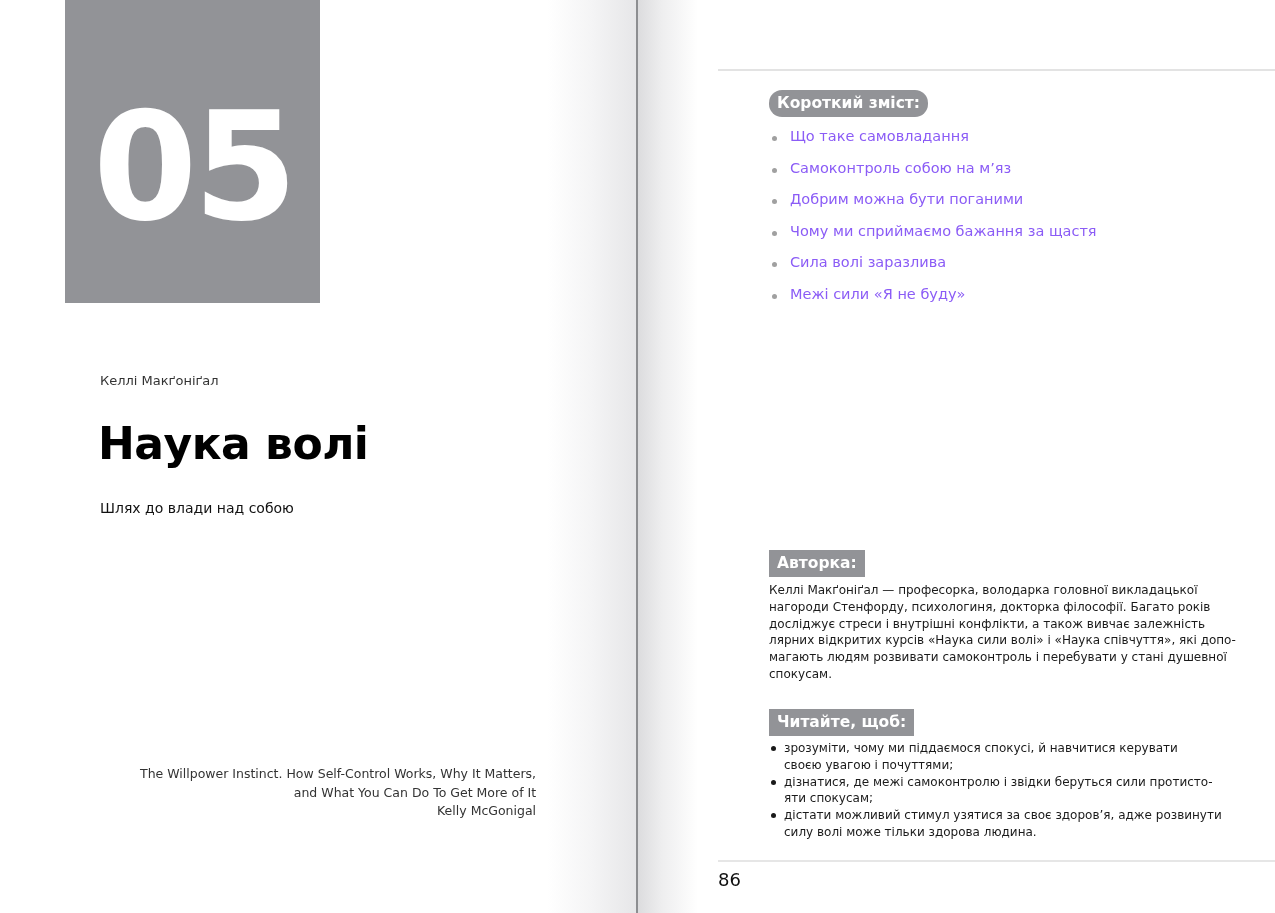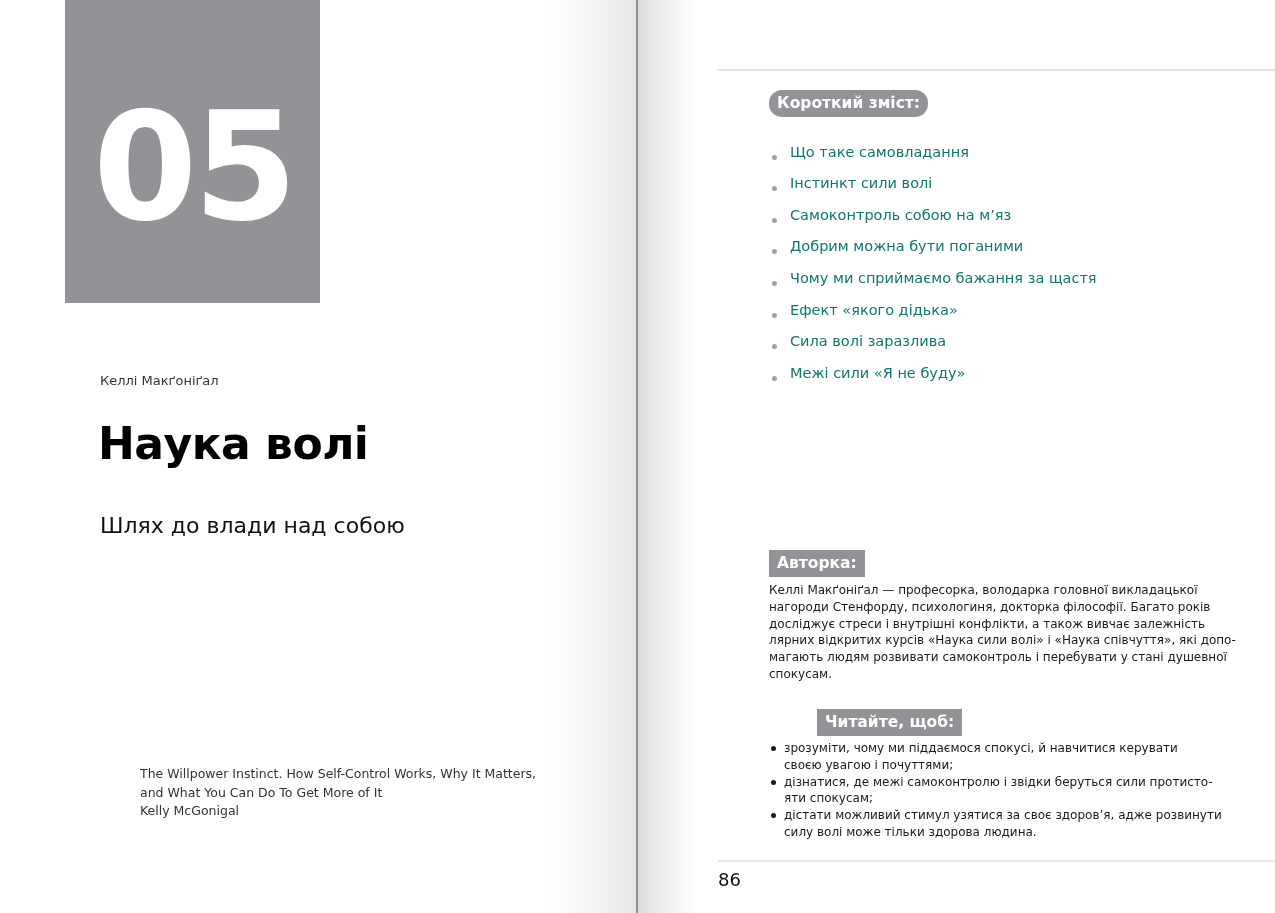--- a/index.html
+++ b/index.html
@@ -3,49 +3,49 @@
 <meta charset="utf-8">
 <style>
   * { box-sizing: border-box; margin: 0; padding: 0; }
   html, body { width: 1275px; height: 913px; overflow: hidden; background: #ffffff; }
   body { font-family: "DejaVu Sans", "Liberation Sans", sans-serif; color: #1a1a1a; position: relative; }
 
   .spread { position: absolute; left: 0; top: 0; width: 1275px; height: 913px; background: #ffffff; }
 
   
   .page-left { position: absolute; left: 0; top: 0; width: 637px; height: 913px;
-    background: linear-gradient(to right, #ffffff 0%, #ffffff 86%, #f4f4f5 93%, #e6e6e8 100%); }
+    background: linear-gradient(to right, #ffffff 0%, #ffffff 86%, #f4f4f5 93%, #e6e6e8 100%); text-align: right; }
   .chapter-block { position: absolute; left: 65px; top: 0; width: 255px; height: 303px; background: #929397; }
   .chapter-number { position: absolute; left: 28px; top: 92px; font-family: "DejaVu Sans", sans-serif; font-weight: bold;
     font-size: 150px; line-height: 1; color: #ffffff; letter-spacing: -4px; }
   .author-small { position: absolute; left: 100px; top: 373px; font-size: 13px; color: #333; }
   .book-title { position: absolute; left: 98px; top: 418px; font-size: 44px; font-weight: bold; color: #000; letter-spacing: -0.5px; }
-  .book-subtitle { position: absolute; left: 100px; top: 513px; font-size: 22px; color: #111; }
+  .book-subtitle { position: absolute; left: 100px; top: 500px; font-size: 14px; color: #111; }
   .original { position: absolute; left: 100px; top: 765px; font-size: 12.5px; line-height: 18.5px; color: #333; }
   .original div { white-space: nowrap; margin-left: 40px; }
 
   
   .spine-line { position: absolute; left: 636px; top: 0; width: 2px; height: 913px; background: #8d8e91; }
   .spine-shadow-right { position: absolute; left: 638px; top: 0; width: 60px; height: 913px;
     background: linear-gradient(to right, #dcdcde 0%, #eeeeef 40%, #ffffff 100%); }
 
   
   .page-right { position: absolute; left: 638px; top: 0; width: 637px; height: 913px; }
   .rule-top { position: absolute; left: 80px; top: 69px; width: 557px; height: 2px; background: #e3e3e3; }
   .rule-bottom { position: absolute; left: 80px; top: 860px; width: 557px; height: 2px; background: #e6e6e6; }
   .page-number { position: absolute; left: 80px; top: 869px; font-size: 18px; color: #111; }
 
   .label { position: absolute; background: #929397; color: #ffffff; font-weight: bold; font-size: 15.5px;
     padding: 3px 8px 4px 8px; line-height: 20px; white-space: nowrap; }
   .label-summary { left: 131px; top: 90px; border-radius: 13px; }
   .label-author { left: 131px; top: 550px; }
-  .label-read { left: 131px; top: 709px; margin-left: 48px; }
+  .label-read { left: 131px; top: 709px; }
 
   .toc { position: absolute; left: 131px; top: 128px; list-style: none; }
-  .toc li { height: 31.6px; font-size: 14.5px; color: #0f766e; display: flex; align-items: flex-end; white-space: nowrap; }
+  .toc li { height: 31.6px; font-size: 14.5px; color: #8b5cf6; display: flex; align-items: flex-start; white-space: nowrap; }
   .toc .dot { width: 5px; height: 5px; border-radius: 50%; background: #a0a0a0; margin: 8px 13px 0 3px; flex: none; }
 
   .author-bio { position: absolute; left: 131px; top: 582px; width: 430px; font-size: 12px; line-height: 16.8px; color: #1a1a1a; }
   .author-bio div { white-space: nowrap; }
 
   .reasons { position: absolute; left: 131px; top: 740px; width: 430px; list-style: none; font-size: 12px; line-height: 16.8px; color: #1a1a1a; }
   .reasons li { position: relative; padding-left: 15px; }
   .reasons li div { white-space: nowrap; }
   .reasons .bullet { position: absolute; left: 2px; top: 6px; width: 5px; height: 5px; border-radius: 50%; background: #1a1a1a; }
 </style>
@@ -75,37 +75,29 @@
     <div class="rule-top"></div>
 
     <div class="label label-summary">Короткий зміст:</div>
     <ul class="toc">
       <li>
           <span class="dot"></span>
           <span>Що таке самовладання</span>
         </li>
       <li>
           <span class="dot"></span>
-          <span>Інстинкт сили волі</span>
-        </li>
-      <li>
-          <span class="dot"></span>
           <span>Самоконтроль собою на м’яз</span>
         </li>
       <li>
           <span class="dot"></span>
           <span>Добрим можна бути поганими</span>
         </li>
       <li>
           <span class="dot"></span>
           <span>Чому ми сприймаємо бажання за щастя</span>
-        </li>
-      <li>
-          <span class="dot"></span>
-          <span>Ефект «якого дідька»</span>
         </li>
       <li>
           <span class="dot"></span>
           <span>Сила волі заразлива</span>
         </li>
       <li>
           <span class="dot"></span>
           <span>Межі сили «Я не буду»</span>
         </li>
     </ul>

